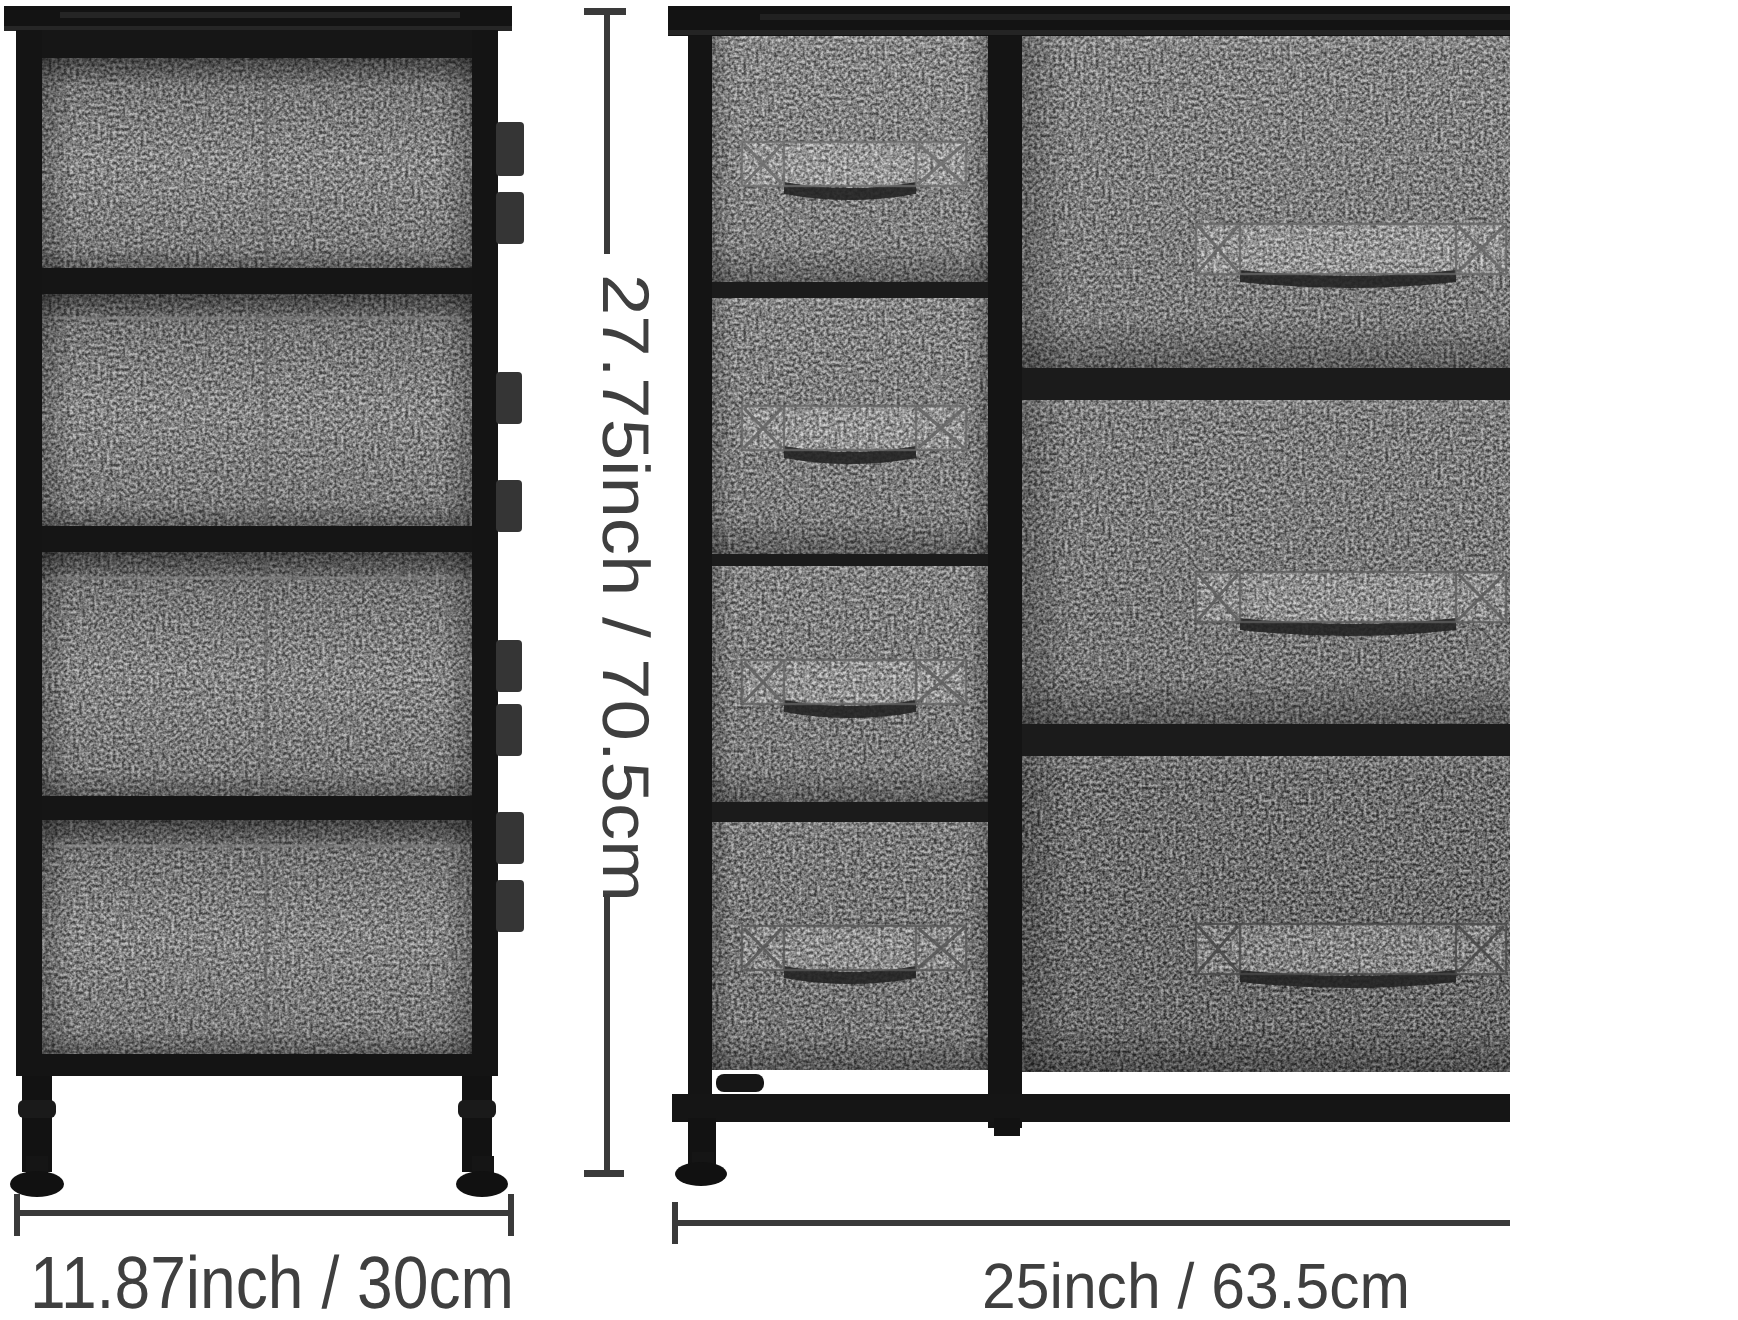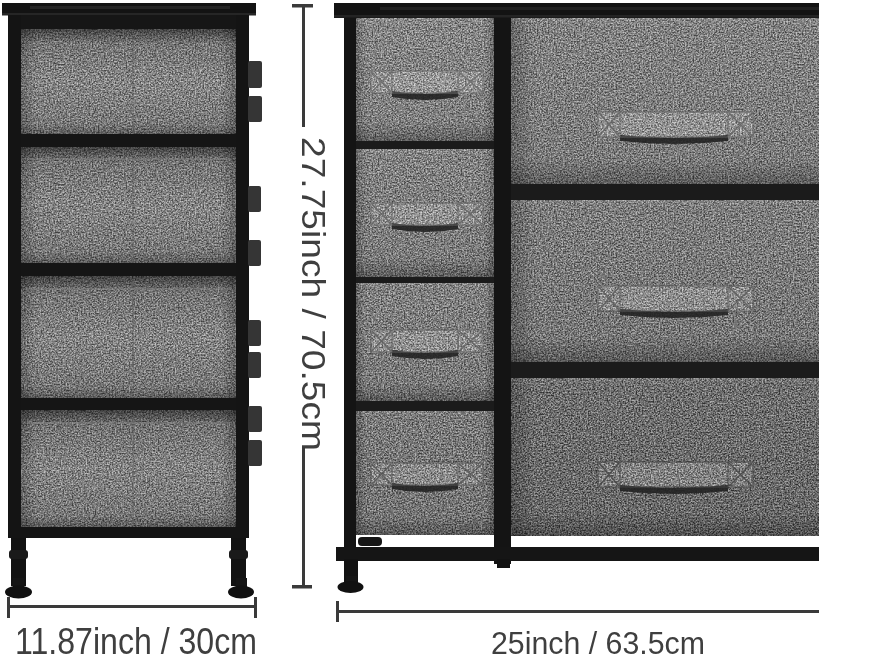--- a/index.html
+++ b/index.html
@@ -1,16 +1,16 @@
 <!DOCTYPE html>
 <html><head>
 <meta charset="utf-8">
 <style>
   html,body{margin:0;padding:0;background:#ffffff;}
-  .stage{position:relative;width:819px;height:660px;background:#fdba74;overflow:hidden;
+  .stage{position:relative;width:755px;height:660px;background:#fdba74;overflow:hidden;
          font-family:"Liberation Sans", sans-serif;}
   svg{display:block;}
   text{font-family:"Liberation Sans", sans-serif;}
 </style>
 </head>
 <body>
 <div class="stage">
 <svg width="869" height="660" viewBox="0 0 869 660">
 <defs>
 

